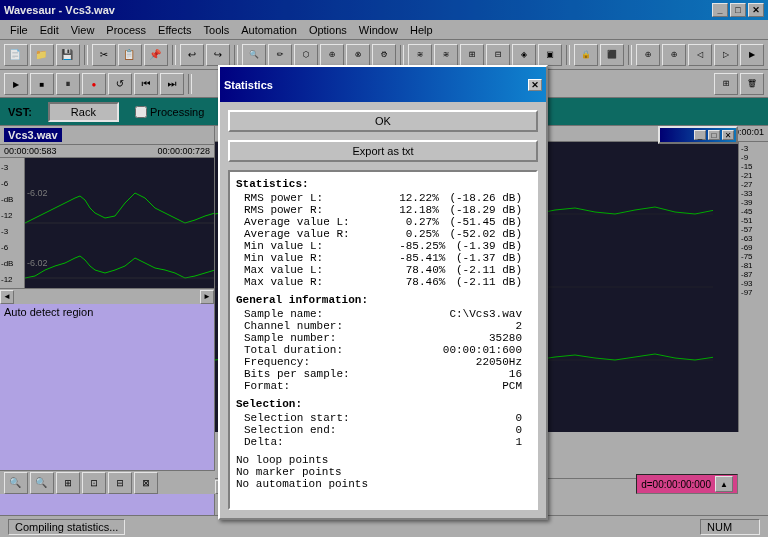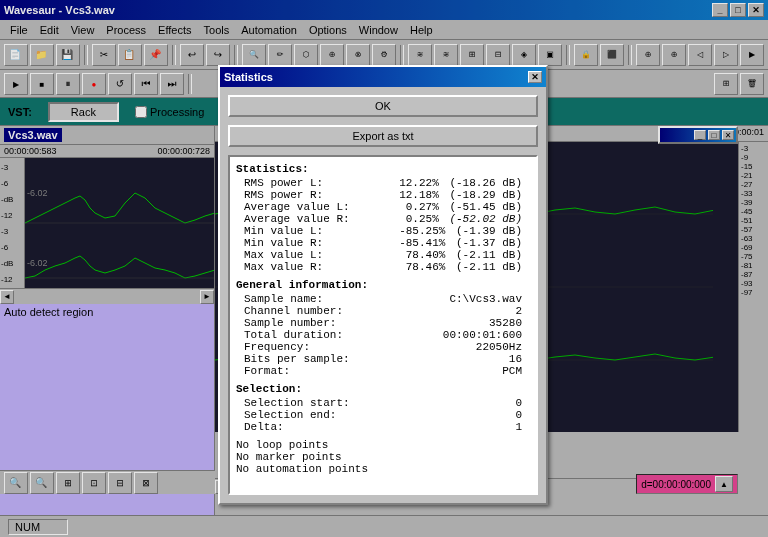--- a/index.html
+++ b/index.html
@@ -195,21 +195,21 @@
       width: 330px;
       background: #c0c0c0;
       border: 2px solid;
       border-color: #ffffff #808080 #808080 #ffffff;
       box-shadow: 2px 2px 4px rgba(0,0,0,0.5);
       z-index: 200;
     }
     .dialog-title-bar {
       background: linear-gradient(to right, #000080, #1084d0);
       color: white;
-      height: 20px;
+      height: 35px;
       display: flex;
       align-items: center;
       justify-content: space-between;
       padding: 0 4px;
       font-size: 11px;
       font-weight: bold;
     }
     .dialog-close {
       width: 14px;
       height: 12px;
@@ -574,21 +574,21 @@
           <span class="stats-value">
             <span>0.27%</span>
             <span style="margin-left:4px;">(-51.45 dB)</span>
           </span>
         </div>
 
         <div class="stats-row">
           <span class="stats-label">Average value R:</span>
           <span class="stats-value">
             <span>0.25%</span>
-            <span style="margin-left:4px;font-style:italic;">(-52.02 dB)</span>
+            <span style="margin-left:4px;">(-52.02 dB)</span>
           </span>
         </div>
 
         <div class="stats-row">
           <span class="stats-label">Min value L:</span>
           <span class="stats-value">
             <span>-85.25%</span>
             <span style="margin-left:4px;">(-1.39 dB)</span>
           </span>
         </div>
@@ -671,14 +671,15 @@
 
         <div>No loop points</div>
         <div>No marker points</div>
         <div>No automation points</div>
       </div>
     </div>
   </div>
 </div>
 
 <div class="status-bar" style="position:fixed; bottom:0; left:0; right:0;">
+  <div class="status-section">Compiling statistics...</div>
   <div class="status-section">NUM</div>
 </div>
 
 </body></html>

